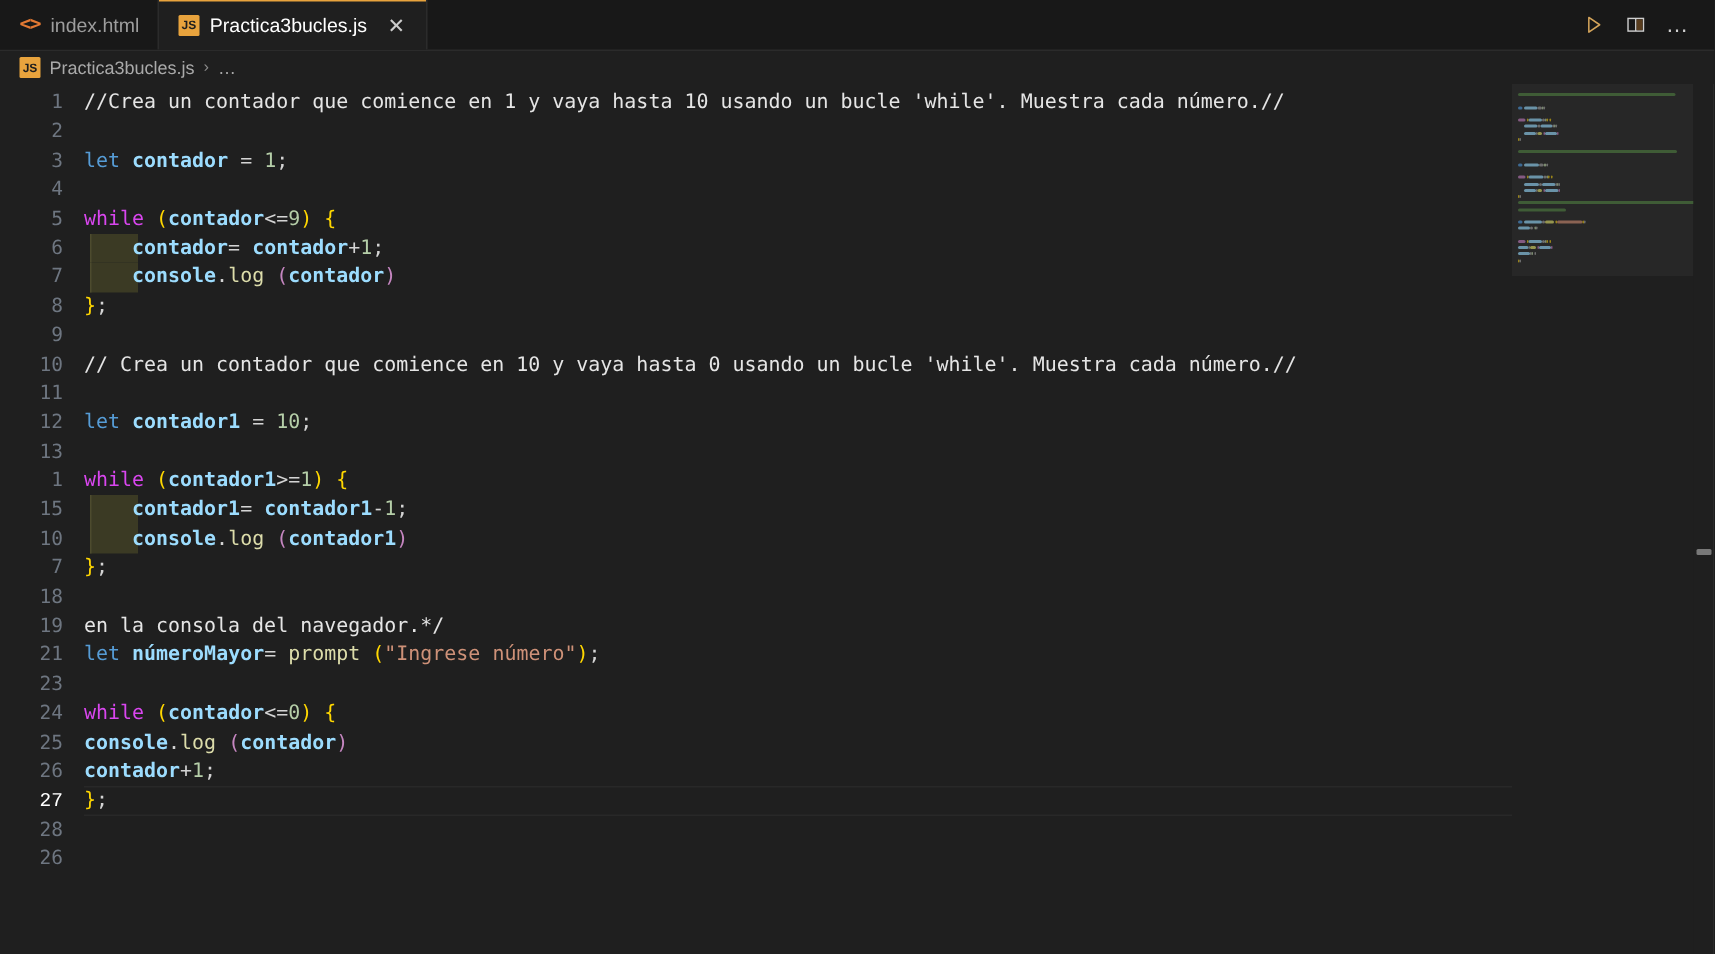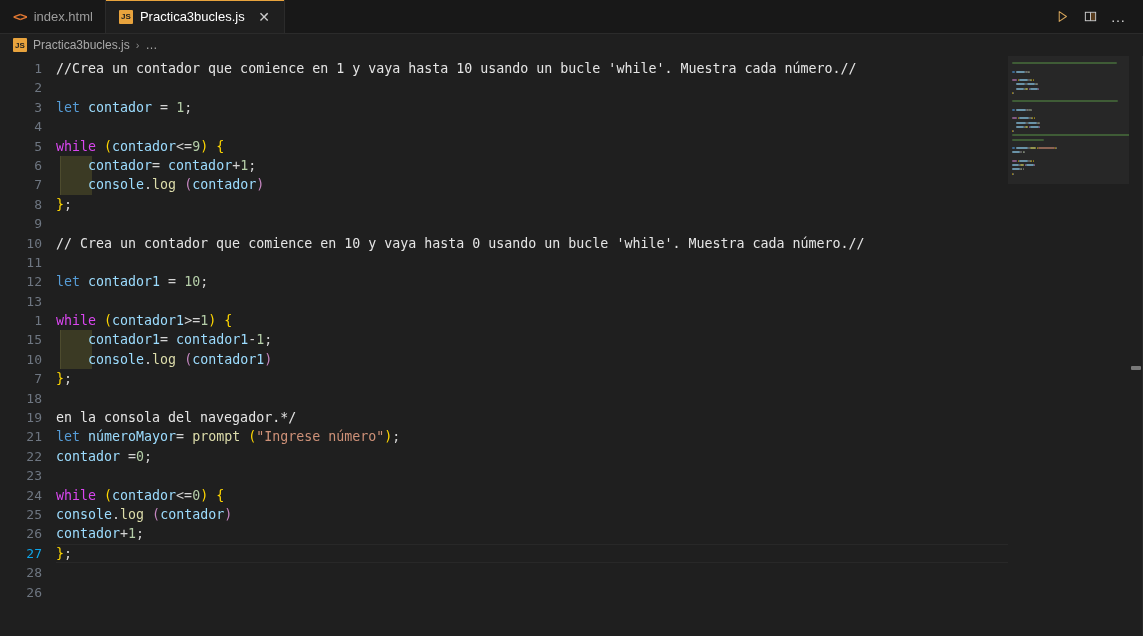--- a/index.html
+++ b/index.html
@@ -115,21 +115,21 @@
   }
   .row {
     height: 19.4px;
     display: flex;
     align-items: center;
     position: relative;
     font-size: 13.3px;
     line-height: 19.4px;
     white-space: pre;
   }
-  .row.active .gut { color: #0ea5e9; }
+  .row.active .gut { color: #ffffff; font-family: Liberation Mono, monospace; }
   .row.active .content-box {
     position: absolute;
     left: 56px;
     right: 135px;
     top: 0; bottom: 0;
     border-top: 1px solid #282828;
     border-bottom: 1px solid #282828;
     pointer-events: none;
   }
   .gut {
@@ -154,21 +154,21 @@
     top: 0; bottom: 0;
     background: #3b3a24;
     border-left: 1px solid #4d4b2e;
     z-index: 1;
   }
 
   
   .c  { color: #e5e5e5; }           
   .kw { color: #569cd6; }           
   .kc { color: #d946ef; }           
-  .v  { color: #9cdcfe; }           
+  .v  { color: #9cdcfe; font-weight: bold; }           
   .n  { color: #b5cea8; }           
   .p  { color: #dcdcaa; }           
   .pm { color: #c586c0; }           
   .s  { color: #ce9178; }           
   .o  { color: #d4d4d4; }           
   .br { color: #ffd700; }           
 
   
   #minimap {
     position: absolute;
@@ -265,21 +265,20 @@
       <div class="row"><div class="gut">11</div><div class="code">&nbsp;</div></div>
       <div class="row"><div class="gut">12</div><div class="code"><span class="kw">let</span><span class="o"> </span><span class="v">contador1</span><span class="o"> = </span><span class="n">10</span><span class="o">;</span></div></div>
       <div class="row"><div class="gut">13</div><div class="code">&nbsp;</div></div>
       <div class="row"><div class="gut">1</div><div class="code"><span class="kc">while</span><span class="o"> </span><span class="br">(</span><span class="v">contador1</span><span class="o">&gt;=</span><span class="n">1</span><span class="br">)</span><span class="o"> </span><span class="br">{</span></div></div>
       <div class="row"><div class="ind-hl"></div><div class="gut">15</div><div class="code"><span class="o">    </span><span class="v">contador1</span><span class="o">= </span><span class="v">contador1</span><span class="o">-</span><span class="n">1</span><span class="o">;</span></div></div>
       <div class="row"><div class="ind-hl"></div><div class="gut">10</div><div class="code"><span class="o">    </span><span class="v">console</span><span class="o">.</span><span class="p">log</span><span class="o"> </span><span class="pm">(</span><span class="v">contador1</span><span class="pm">)</span></div></div>
       <div class="row"><div class="gut">7</div><div class="code"><span class="br">}</span><span class="o">;</span></div></div>
       <div class="row"><div class="gut">18</div></div>
       <div class="row"><div class="gut">19</div><div class="code"><span class="c">en la consola del navegador.*/</span></div></div>
       <div class="row"><div class="gut">21</div><div class="code"><span class="kw">let</span><span class="o"> </span><span class="v">númeroMayor</span><span class="o">= </span><span class="p">prompt</span><span class="o"> </span><span class="br">(</span><span class="s">"Ingrese número"</span><span class="br">)</span><span class="o">;</span></div></div>
-      <div class="row"><div class="gut">22</div><div class="code"><span class="v">contador</span><span class="o"> =</span><span class="n">0</span><span class="o">;</span></div></div>
       <div class="row"><div class="gut">23</div><div class="code">&nbsp;</div></div>
       <div class="row"><div class="gut">24</div><div class="code"><span class="kc">while</span><span class="o"> </span><span class="br">(</span><span class="v">contador</span><span class="o">&lt;=</span><span class="n">0</span><span class="br">)</span><span class="o"> </span><span class="br">{</span></div></div>
       <div class="row"><div class="gut">25</div><div class="code"><span class="v">console</span><span class="o">.</span><span class="p">log</span><span class="o"> </span><span class="pm">(</span><span class="v">contador</span><span class="pm">)</span></div></div>
       <div class="row"><div class="gut">26</div><div class="code"><span class="v">contador</span><span class="o">+</span><span class="n">1</span><span class="o">;</span></div></div>
       <div class="row active"><div class="content-box"></div><div class="gut">27</div><div class="code"><span class="br">}</span><span class="o">;</span></div></div>
       <div class="row"><div class="gut">28</div><div class="code">&nbsp;</div></div>
       <div class="row"><div class="gut">26</div><div class="code">&nbsp;</div></div>
     </div>
   <div id="minimap">
     <div id="mmslider" style="top: 0px; height: 128px;"></div>

